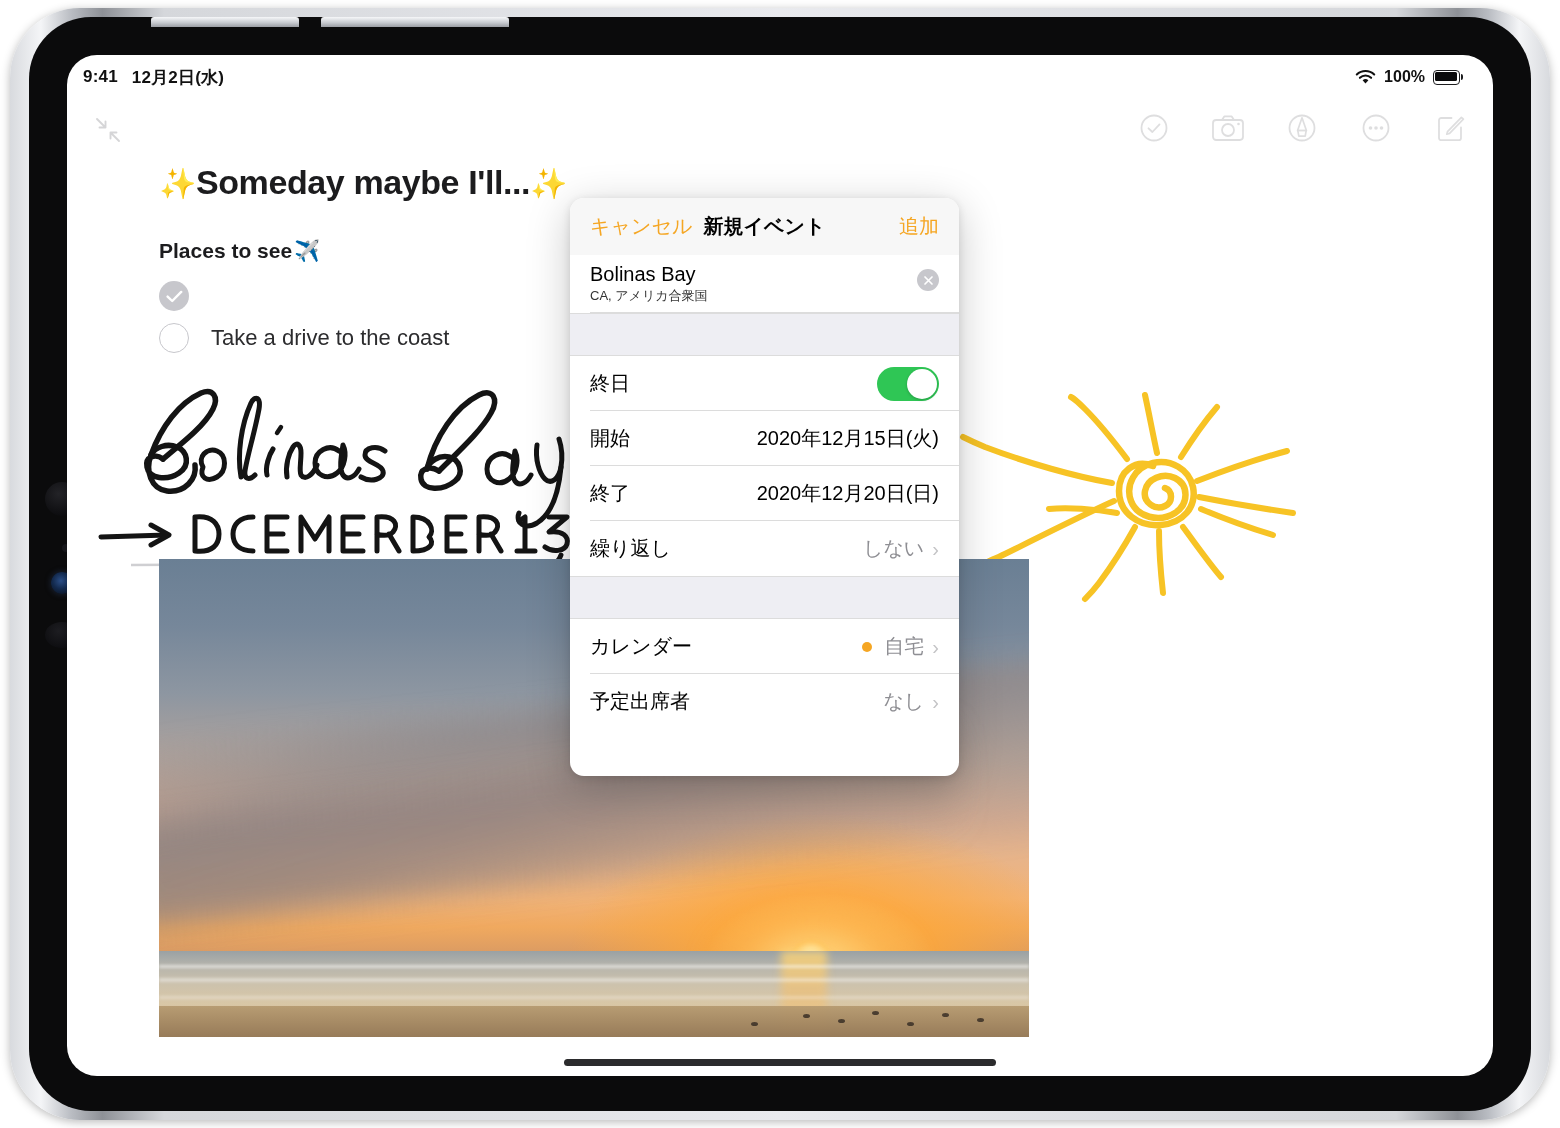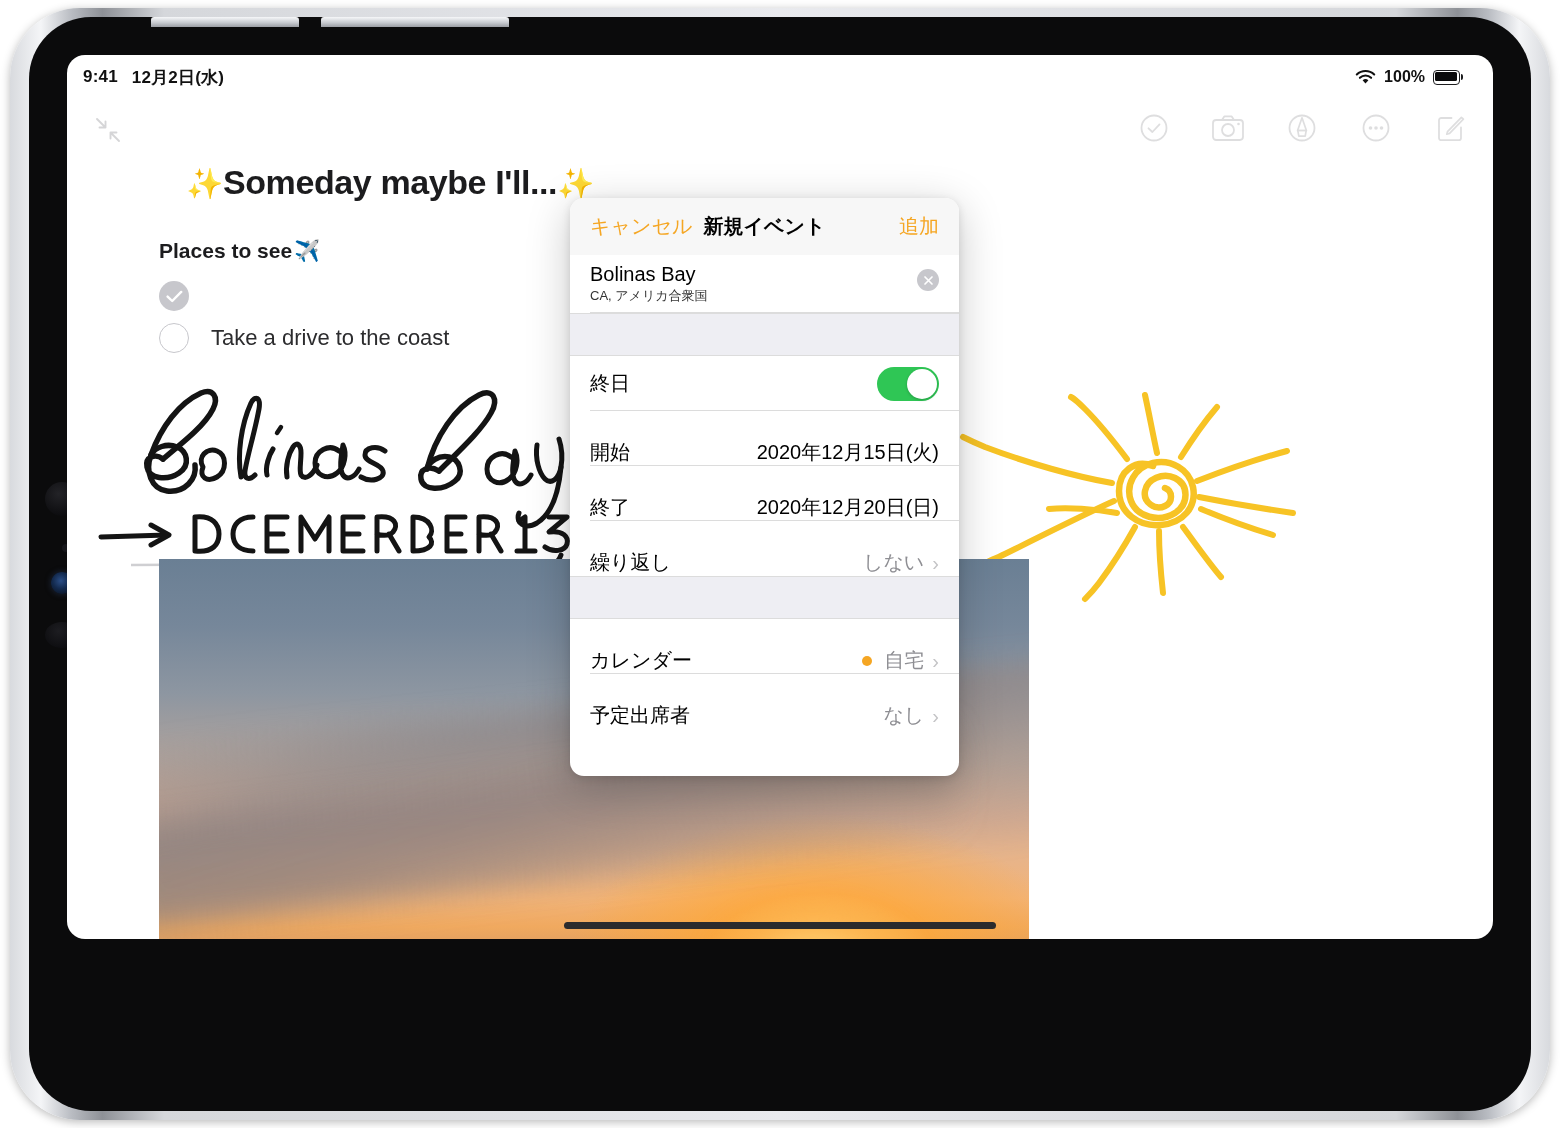--- a/index.html
+++ b/index.html
@@ -27,22 +27,22 @@
     background:radial-gradient(circle at 40% 35%,#232327 0%,#101013 60%,#050506 100%); }
   #sensor-dot{ left:33px; top:527px; width:8px; height:8px; background:#16161a; }
   #camera-ring{ left:22px; top:555px; width:22px; height:22px;
     background:radial-gradient(circle at 45% 40%,#2b4e86 0%,#132a4e 45%,#090c12 100%);
     box-shadow:0 0 4px 2px rgba(30,40,60,.5); }
   #lower-dot{ left:16px; top:605px; width:34px; height:26px;
     background:radial-gradient(circle at 40% 35%,#1d1d21 0%,#0c0c0f 70%); border-radius:50%; }
 
   
   #screen{
-    position:absolute; left:57px; top:47px; width:1426px; height:884px;
-    background:#ffffff; border-radius:18px; overflow:hidden;
+    position:absolute; left:57px; top:47px; width:1426px; height:1021px;
+    background:#ffffff; border-radius:30px; overflow:hidden;
   }
 
   
   #status-bar{ position:absolute; left:0; top:0; width:100%; height:44px;
     display:flex; align-items:center; justify-content:space-between;
     padding:0 30px 0 16px; font-size:17px; font-weight:600; color:#111; }
   #status-left{ display:flex; align-items:center; gap:14px; letter-spacing:.2px;}
   #status-right{ display:flex; align-items:center; gap:8px; }
   #wifi-icon{ width:21px; height:16px; position:relative; display:inline-block; }
   #wifi-icon svg{ display:block; }
@@ -59,21 +59,21 @@
   #collapse-button{ position:absolute; left:24px; top:58px; width:34px; height:34px;
     opacity:.35; cursor:pointer; }
   #notes-toolbar{ position:absolute; right:26px; top:56px; display:flex; gap:40px;
     align-items:center; opacity:.28; }
   .toolbar-icon{ width:34px; height:34px; display:flex; align-items:center;
     justify-content:center; cursor:pointer; }
 
   
   #note-body{ position:absolute; left:0; top:86px; width:100%; height:935px; }
   #note-title{ position:absolute; left:92px; top:22px; font-size:34px; font-weight:700;
-    color:#1c1c1e; letter-spacing:-.4px; white-space:nowrap;margin-left:27px; }
+    color:#1c1c1e; letter-spacing:-.4px; white-space:nowrap; }
   .sparkle{ color:#ffcc33; font-size:30px; }
   #section-heading{ position:absolute; left:92px; top:98px; font-size:21px;
     font-weight:700; color:#1c1c1e; display:flex; align-items:center; gap:2px; }
   #plane-emoji{ font-size:21px; }
 
   .checklist-row{ position:absolute; left:92px; display:flex; align-items:center; gap:22px; }
   #checklist-item-0{ top:140px; }
   #checklist-item-1{ top:182px; }
   .check-circle{ width:30px; height:30px; border-radius:50%; flex:0 0 auto;
     display:flex; align-items:center; justify-content:center; cursor:pointer; }
@@ -170,21 +170,21 @@
   #location-sub{ font-size:13px; color:#333; }
   #clear-location-button{ width:22px; height:22px; border-radius:50%; background:#c7c7cc;
     display:flex; align-items:center; justify-content:center; cursor:pointer;
     margin-top:6px; }
   #clear-location-button svg{ display:block; }
   #row-allday{ height:55px; }
   #allday-toggle{ width:62px; height:34px; border-radius:17px; background:#2fc655;
     position:relative; cursor:pointer; }
   #allday-toggle-knob{ position:absolute; right:2px; top:2px; width:30px; height:30px;
     border-radius:50%; background:#fff; box-shadow:0 1px 3px rgba(0,0,0,.22); }
-  #row-start,#row-end,#row-repeat,#row-calendar,#row-attendees{ height:55px;align-items:flex-end; }
+  #row-start,#row-end,#row-repeat,#row-calendar,#row-attendees{ height:55px; }
   #calendar-dot{ width:10px; height:10px; border-radius:50%; background:#f5a623;
     margin-right:4px; }
 
   
   #home-indicator{ position:absolute; left:50%; transform:translateX(-50%);
     bottom:10px; width:432px; height:7px; border-radius:4px; background:#2b2b2d; }
 </style>
 </head>
 <body>
 

